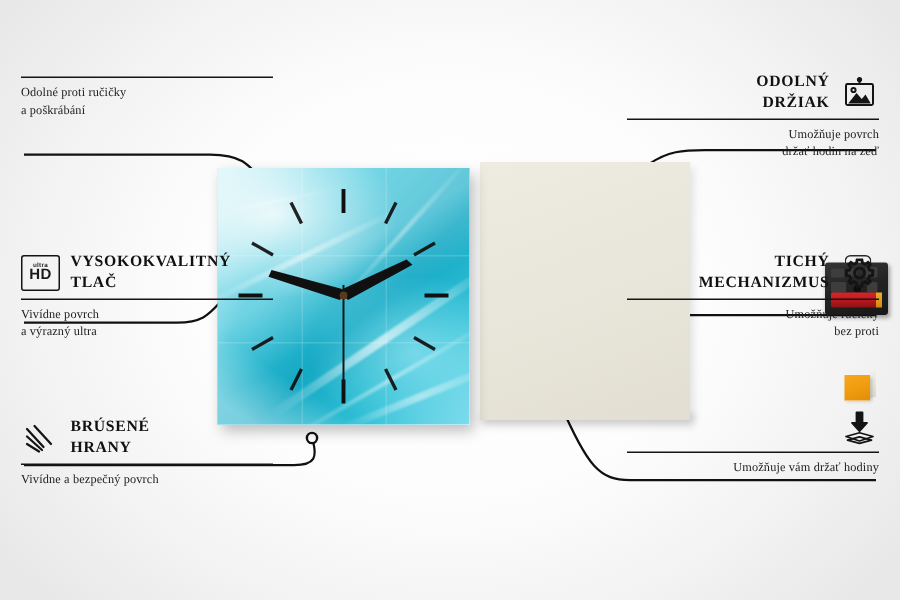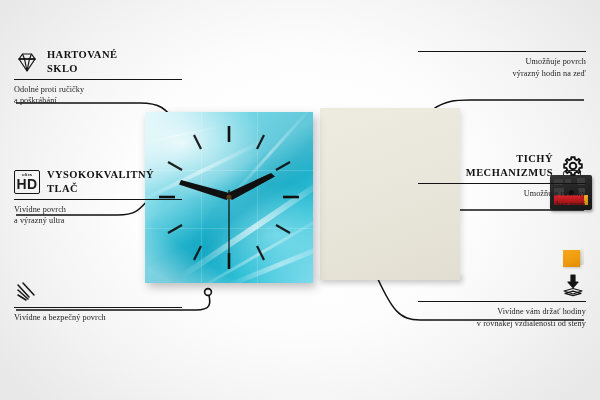--- a/index.html
+++ b/index.html
@@ -206,35 +206,35 @@
     line-height: 1.42;
     color: #1d1d1d;
     letter-spacing: 0.1px;
   }
 
   
   #feat-glass   { top: 48px; }
   #feat-print   { top: 168px; }
   #feat-edges   { top: 278px; }
   #feat-holder  { top: 48px; }
-  #feat-mech    { top: 152px; }
+  #feat-mech    { top: 168px; }
   #feat-foam    { top: 272px; }
 
   .ultrahd {
     width: 25px; height: 22px;
     border: 1.5px solid #141414;
     border-radius: 2px;
     display: flex;
     flex-direction: column;
     align-items: center;
     justify-content: center;
     line-height: 1;
   }
   .ultrahd .u1 { font-size: 4.2px; font-weight: bold; letter-spacing: 0.2px; font-family: "Liberation Sans", sans-serif; }
-  .ultrahd .u2 { font-size: 14px; font-weight: bold; letter-spacing: 0.3px; font-family: "Liberation Sans", sans-serif; margin-top: 0.5px; }
+  .ultrahd .u2 { font-size: 10px; font-weight: bold; letter-spacing: 0.3px; font-family: "Liberation Sans", sans-serif; margin-top: 0.5px; }
 </style>
 </head>
 <body>
 
 <div class="stage">
 
   <svg class="connectors" viewBox="0 0 600 400">
     <g fill="none" stroke="#111111" stroke-width="1.5">
       <path d="M16,103 L140,103 C160,103 165,108 178,124"></path>
       <path d="M16,215 L118,215 C138,215 140,208 152,196"></path>
@@ -312,34 +312,20 @@
 
         <polygon points="84,85 80.5,82 126,61 130,64.5 87,88" fill="#101010"></polygon>
 
         <line x1="84" y1="78" x2="84" y2="148" stroke="#141414" stroke-width="1.3"></line>
         <circle cx="84" cy="85" r="2.6" fill="#5a3a18"></circle>
       </svg>
     </div>
   </div>
 
   <div class="feature left" id="feat-glass">
-    <div class="f-head">
-      <span class="f-icon">
-        <svg viewBox="0 0 24 24" width="24" height="24" fill="none" stroke="#141414" stroke-width="1.2">
-          <path d="M4,9 L12,21 L20,9 Z"></path>
-          <path d="M4,9 L7.5,4 L16.5,4 L20,9 Z"></path>
-          <path d="M7.5,4 L9.5,9 L12,21 L14.5,9 L16.5,4"></path>
-          <path d="M4,9 L20,9"></path>
-        </svg>
-      </span>
-      <span class="f-title">
-        <span>HARTOVANÉ</span><br>
-        <span>SKLO</span>
-      </span>
-    </div>
     <div class="f-rule"></div>
     <div class="f-desc">
       <span>Odolné proti ručičky</span><br>
       <span>a poškrábání</span>
     </div>
   </div>
 
   <div class="feature left" id="feat-print">
     <div class="f-head">
       <span class="f-icon">
@@ -363,32 +349,51 @@
   <div class="feature left" id="feat-edges">
     <div class="f-head">
       <span class="f-icon">
         <svg viewBox="0 0 24 24" width="24" height="24" fill="none" stroke="#141414" stroke-width="1.5" stroke-linecap="round">
           <line x1="3" y1="6" x2="14" y2="18"></line>
           <line x1="3" y1="11" x2="13" y2="20"></line>
           <line x1="3" y1="16" x2="11" y2="21"></line>
           <line x1="8" y1="4" x2="19" y2="16"></line>
         </svg>
       </span>
+      <span class="f-title">
+        <span>BRÚSENÉ</span><br>
+        <span>HRANY</span>
+      </span>
     </div>
     <div class="f-rule"></div>
     <div class="f-desc">
       <span>Vivídne a bezpečný povrch</span>
     </div>
   </div>
 
   <div class="feature right" id="feat-holder">
+    <div class="f-head">
+      <span class="f-icon">
+        <svg viewBox="0 0 24 24" width="24" height="24" fill="none" stroke="#141414" stroke-width="1.3">
+          <rect x="3" y="6" width="18" height="14" rx="1"></rect>
+          <path d="M4.5,19 L10,12 L13.5,16 L16,13 L19.5,19 Z" fill="#141414" stroke="none"></path>
+          <circle cx="8" cy="10" r="1.4"></circle>
+          <path d="M12,6 L12,3.5"></path>
+          <circle cx="12" cy="3" r="1.1" fill="#141414"></circle>
+        </svg>
+      </span>
+      <span class="f-title">
+        <span>ODOLNÝ</span><br>
+        <span>DRŽIAK</span>
+      </span>
+    </div>
     <div class="f-rule"></div>
     <div class="f-desc">
       <span>Umožňuje povrch</span><br>
-      <span>výrazný hodin na zeď</span>
+      <span>držať hodin na zeď</span>
     </div>
   </div>
 
   <div class="feature right" id="feat-mech">
     <div class="f-head">
       <span class="f-icon">
         <svg viewBox="0 0 24 24" width="24" height="24" fill="none" stroke="#141414" stroke-width="1.9">
           <path d="M12,3.2 L13.6,3.2 L14,5.4 L15.9,6.2 L17.7,4.9 L19.1,6.3 L17.8,8.1 L18.6,10 L20.8,10.4 L20.8,12 L20.8,13.6 L18.6,14 L17.8,15.9 L19.1,17.7 L17.7,19.1 L15.9,17.8 L14,18.6 L13.6,20.8 L12,20.8 L10.4,20.8 L10,18.6 L8.1,17.8 L6.3,19.1 L4.9,17.7 L6.2,15.9 L5.4,14 L3.2,13.6 L3.2,12 L3.2,10.4 L5.4,10 L6.2,8.1 L4.9,6.3 L6.3,4.9 L8.1,6.2 L10,5.4 L10.4,3.2 Z"></path>
           <circle cx="12" cy="12" r="3.3"></circle>
         </svg>
@@ -410,18 +415,17 @@
       <span class="f-icon">
         <svg viewBox="0 0 24 24" width="24" height="24" fill="none" stroke="#141414" stroke-width="1.2" stroke-linejoin="round">
           <path d="M10,2 L14,2 L14,9 L17,9 L12,14.5 L7,9 L10,9 Z" fill="#141414"></path>
           <path d="M12,15.5 L21,18 L12,21 L3,18 Z"></path>
           <path d="M12,18.2 L20,20.4 L12,22.6 L4,20.4 Z"></path>
         </svg>
       </span>
     </div>
     <div class="f-rule"></div>
     <div class="f-desc">
-      <span>Vivídne vám držať hodiny</span><br>
-      <span>v rovnakej vzdialenosti od steny</span>
+      <span>Umožňuje vám držať hodiny</span><br>
     </div>
   </div>
 
 </div>
 
 </body></html>

